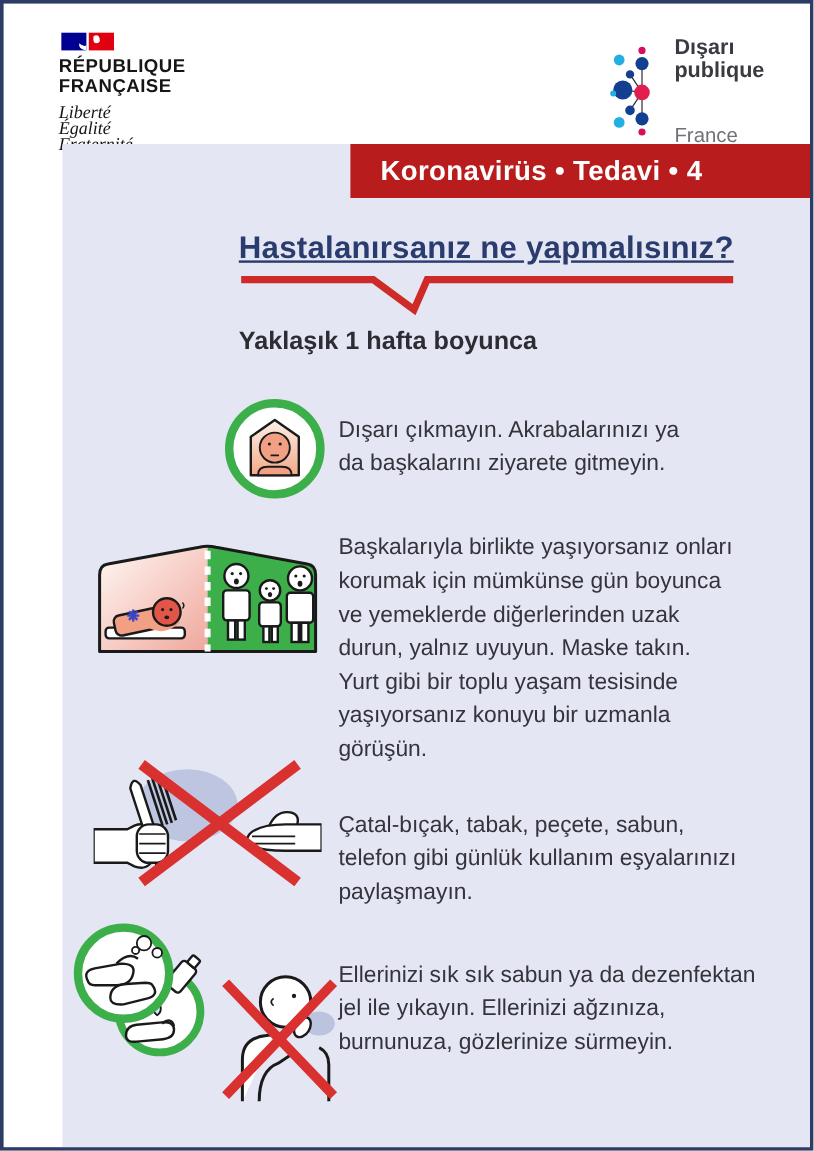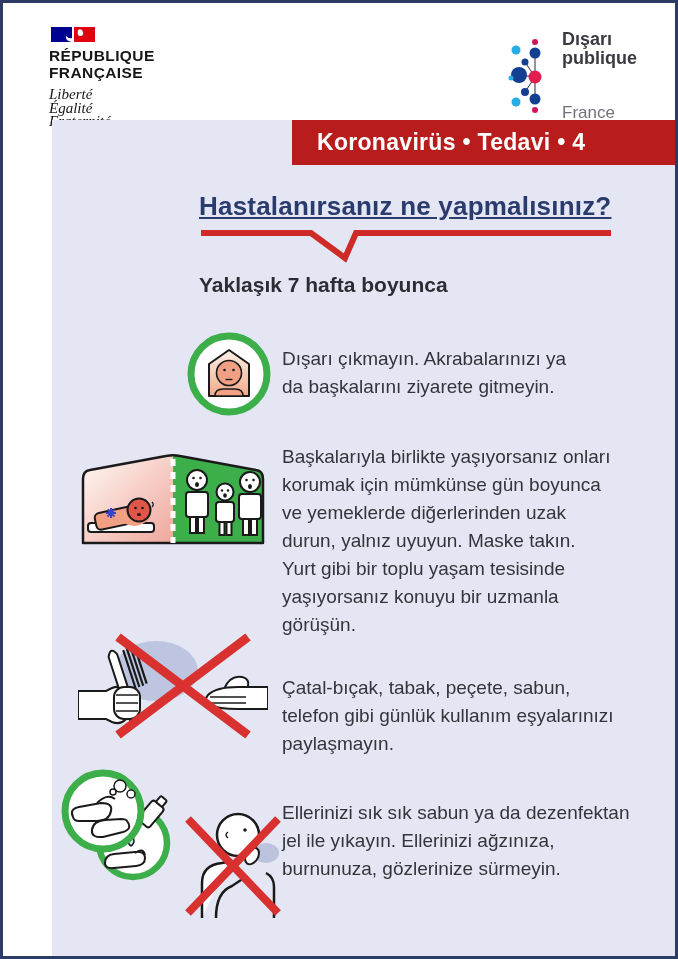--- a/index.html
+++ b/index.html
@@ -88,21 +88,21 @@
   <div class="panel"></div>
 
   <div class="banner">
     <span>Koronavirüs • Tedavi • 4</span>
   </div>
 
   <h1 class="title" style="margin:0;text-decoration:underline;">Hastalanırsanız ne yapmalısınız?</h1>
   <svg class="redline" width="414" height="34" viewBox="0 0 414 34">
     <path d="M2 4 H112 L146 29 L157 4 H412" fill="none" stroke="#ce2a28" stroke-width="6" stroke-linejoin="miter"></path>
   </svg>
-  <h2 class="subtitle" style="margin:0;">Yaklaşık 7 hafta boyunca</h2>
+  <h2 class="subtitle" style="margin:0;">Yaklaşık 1 hafta boyunca</h2>
 
   <svg class="icon i1" width="86" height="86" viewBox="0 0 86 86">
     <defs>
       <linearGradient id="g1" x1="0" y1="0" x2="0" y2="1">
         <stop offset="0" stop-color="#fdf0e7"></stop>
           <stop offset="1" stop-color="#f3a988"></stop>
       </linearGradient>
     </defs>
     <circle cx="43" cy="43" r="38" fill="#ffffff" stroke="#3cae4a" stroke-width="7"></circle>
     <path d="M23 65 V33 L43 19 L63 33 V65 Z" fill="url(#g1)" stroke="#1a1a1a" stroke-width="2" stroke-linejoin="round"></path>

